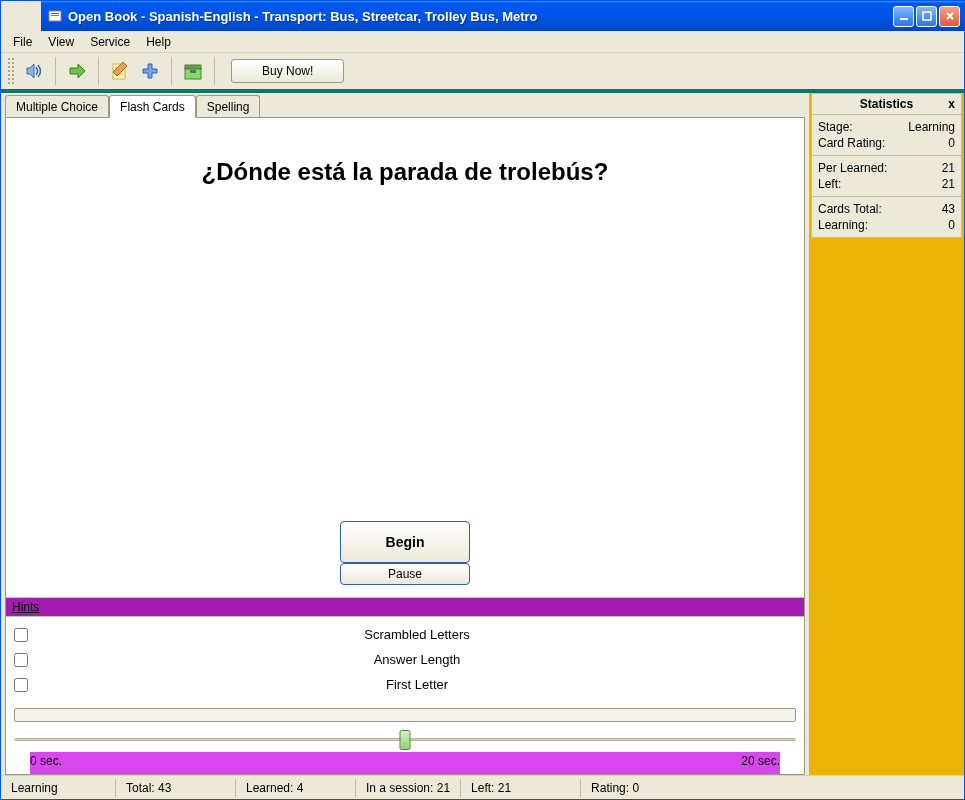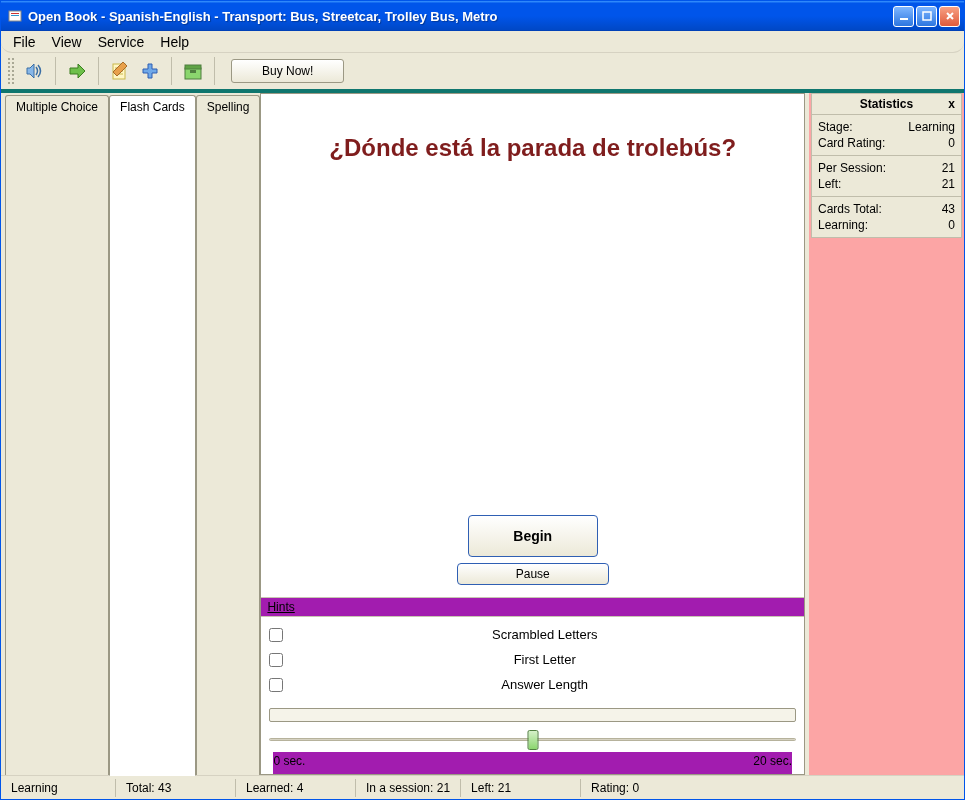--- a/index.html
+++ b/index.html
@@ -9,20 +9,21 @@
   width: 965px; height: 800px;
   border: 1px solid #0055ea;
   display: flex; flex-direction: column;
 }
 .titlebar {
   height: 30px;
   background: linear-gradient(to bottom, #3a95ff 0%, #0055ea 8%, #0055ea 50%, #0048c7 95%, #003db0 100%);
   display: flex; align-items: center;
   padding: 0 4px 0 6px;
   color: #fff;
+  margin-left: 40px;
 }
 .titlebar-icon {
   width: 16px; height: 16px; margin-right: 5px;
   display: inline-flex; align-items:center; justify-content:center;
 }
 .titlebar-text {
   flex: 1;
   font-size: 13px; font-weight: bold;
   text-shadow: 1px 1px 1px rgba(0,0,0,0.3);
 }
@@ -37,22 +38,21 @@
 .win-btn.min, .win-btn.max { background: linear-gradient(to bottom, #7eb6ff, #2d76e0); }
 .win-btn.close { background: linear-gradient(to bottom, #f7a083, #e05b3c); }
 .win-btn svg { display:block; }
 
 .menubar {
   height: 22px;
   background: #ece9d8;
   display: flex; align-items: center;
   padding: 0 4px;
   border-bottom: 1px solid #d6d2c2;
-  font-size: 14px;
-  border-radius: 11px;
+  font-size: 12px;
 }
 .menu-item { padding: 2px 8px; cursor: pointer; }
 
 .toolbar {
   height: 40px;
   background: #ece9d8;
   display: flex; align-items: center;
   padding: 0 6px;
   border-bottom: 4px solid #0f766e;
 }
@@ -84,21 +84,21 @@
 }
 
 .content-row {
   flex: 1;
   display: flex;
   min-height: 0;
   background: #ece9d8;
 }
 .main-col {
   flex: 1;
-  display: flex; flex-direction: row;
+  display: flex; flex-direction: column;
   padding: 0 4px;
   min-width: 0;
 }
 .tabs {
   display: flex;
   margin-top: 2px;
   font-size: 12px;
 }
 .tab {
   padding: 4px 10px 3px;
@@ -120,39 +120,38 @@
 .card-area {
   flex: 1;
   background: #fff;
   border: 1px solid #9b9884;
   display: flex; flex-direction: column;
   min-height: 0;
 }
 .question {
   padding: 40px 20px 0;
   text-align: center;
-  color: #7f1d1d;
+  color: #000000;
   font-size: 24px;
   font-weight: bold;
 }
 .spacer-flex { flex: 1; }
 .control-btns {
   display: flex; flex-direction: column; align-items: center;
-  gap: 6px;
   padding-bottom: 12px;
 }
 .begin-btn, .pause-btn {
   border: 1px solid #2f5fb3;
   border-radius: 4px;
   background: linear-gradient(to bottom, #fff, #ece9d8);
   font-size: 12px;
   cursor: pointer;
 }
 .begin-btn { width: 130px; height: 42px; font-weight: bold; font-size: 14px; }
-.pause-btn { width: 152px; height: 22px; }
+.pause-btn { width: 130px; height: 22px; }
 
 .hints-bar {
   background: #a21caf;
   border: 1px solid #c8c5b2;
   border-left: none; border-right: none;
   padding: 2px 6px;
   font-size: 12px;
   text-decoration: underline;
 }
 .hints-body {
@@ -201,27 +200,27 @@
   border: 1px solid #4f7f3f;
   border-radius: 2px;
   left: 50%;
   transform: translateX(-50%);
   cursor: pointer;
 }
 .time-labels {
   display: flex; justify-content: space-between;
   font-size: 12px;
   padding: 2px 0 6px;
-  background:#a21caf;
-  margin: 0 12px;
+  background:#d946ef;
+  margin: 0 24px;
 }
 
 .stats-panel {
   width: 155px;
-  background: #fca5a5;
+  background: #eab308;
   padding: 0 2px;
 }
 .stats-inner {
   border: 1px solid #c0bdab;
   background: #ece9d8;
   font-size: 12px;
 }
 .stats-header {
   display: flex; justify-content: center; align-items: center;
   font-weight: bold;
@@ -357,25 +356,25 @@
         </div>
 
         <div class="hints-bar">Hints</div>
         <div class="hints-body">
           <div class="hint-row">
             <input type="checkbox" style="">
             <span class="hint-label">Scrambled Letters</span>
           </div>
           <div class="hint-row">
             <input type="checkbox" style="">
-            <span class="hint-label">First Letter</span>
+            <span class="hint-label">Answer Length</span>
           </div>
           <div class="hint-row">
             <input type="checkbox" style="">
-            <span class="hint-label">Answer Length</span>
+            <span class="hint-label">First Letter</span>
           </div>
         </div>
 
         <div class="timer-area">
           <div class="progress-track"></div>
           <div class="slider-wrap">
             <div class="slider-line"></div>
             <div class="slider-thumb"></div>
           </div>
         </div>
@@ -397,21 +396,21 @@
             <span>Stage:</span>
             <span>Learning</span>
           </div>
           <div class="stat-row">
             <span>Card Rating:</span>
             <span>0</span>
           </div>
         </div>
         <div class="stats-group">
           <div class="stat-row">
-            <span>Per Session:</span>
+            <span>Per Learned:</span>
             <span>21</span>
           </div>
           <div class="stat-row">
             <span>Left:</span>
             <span>21</span>
           </div>
         </div>
         <div class="stats-group">
           <div class="stat-row">
             <span>Cards Total:</span>

